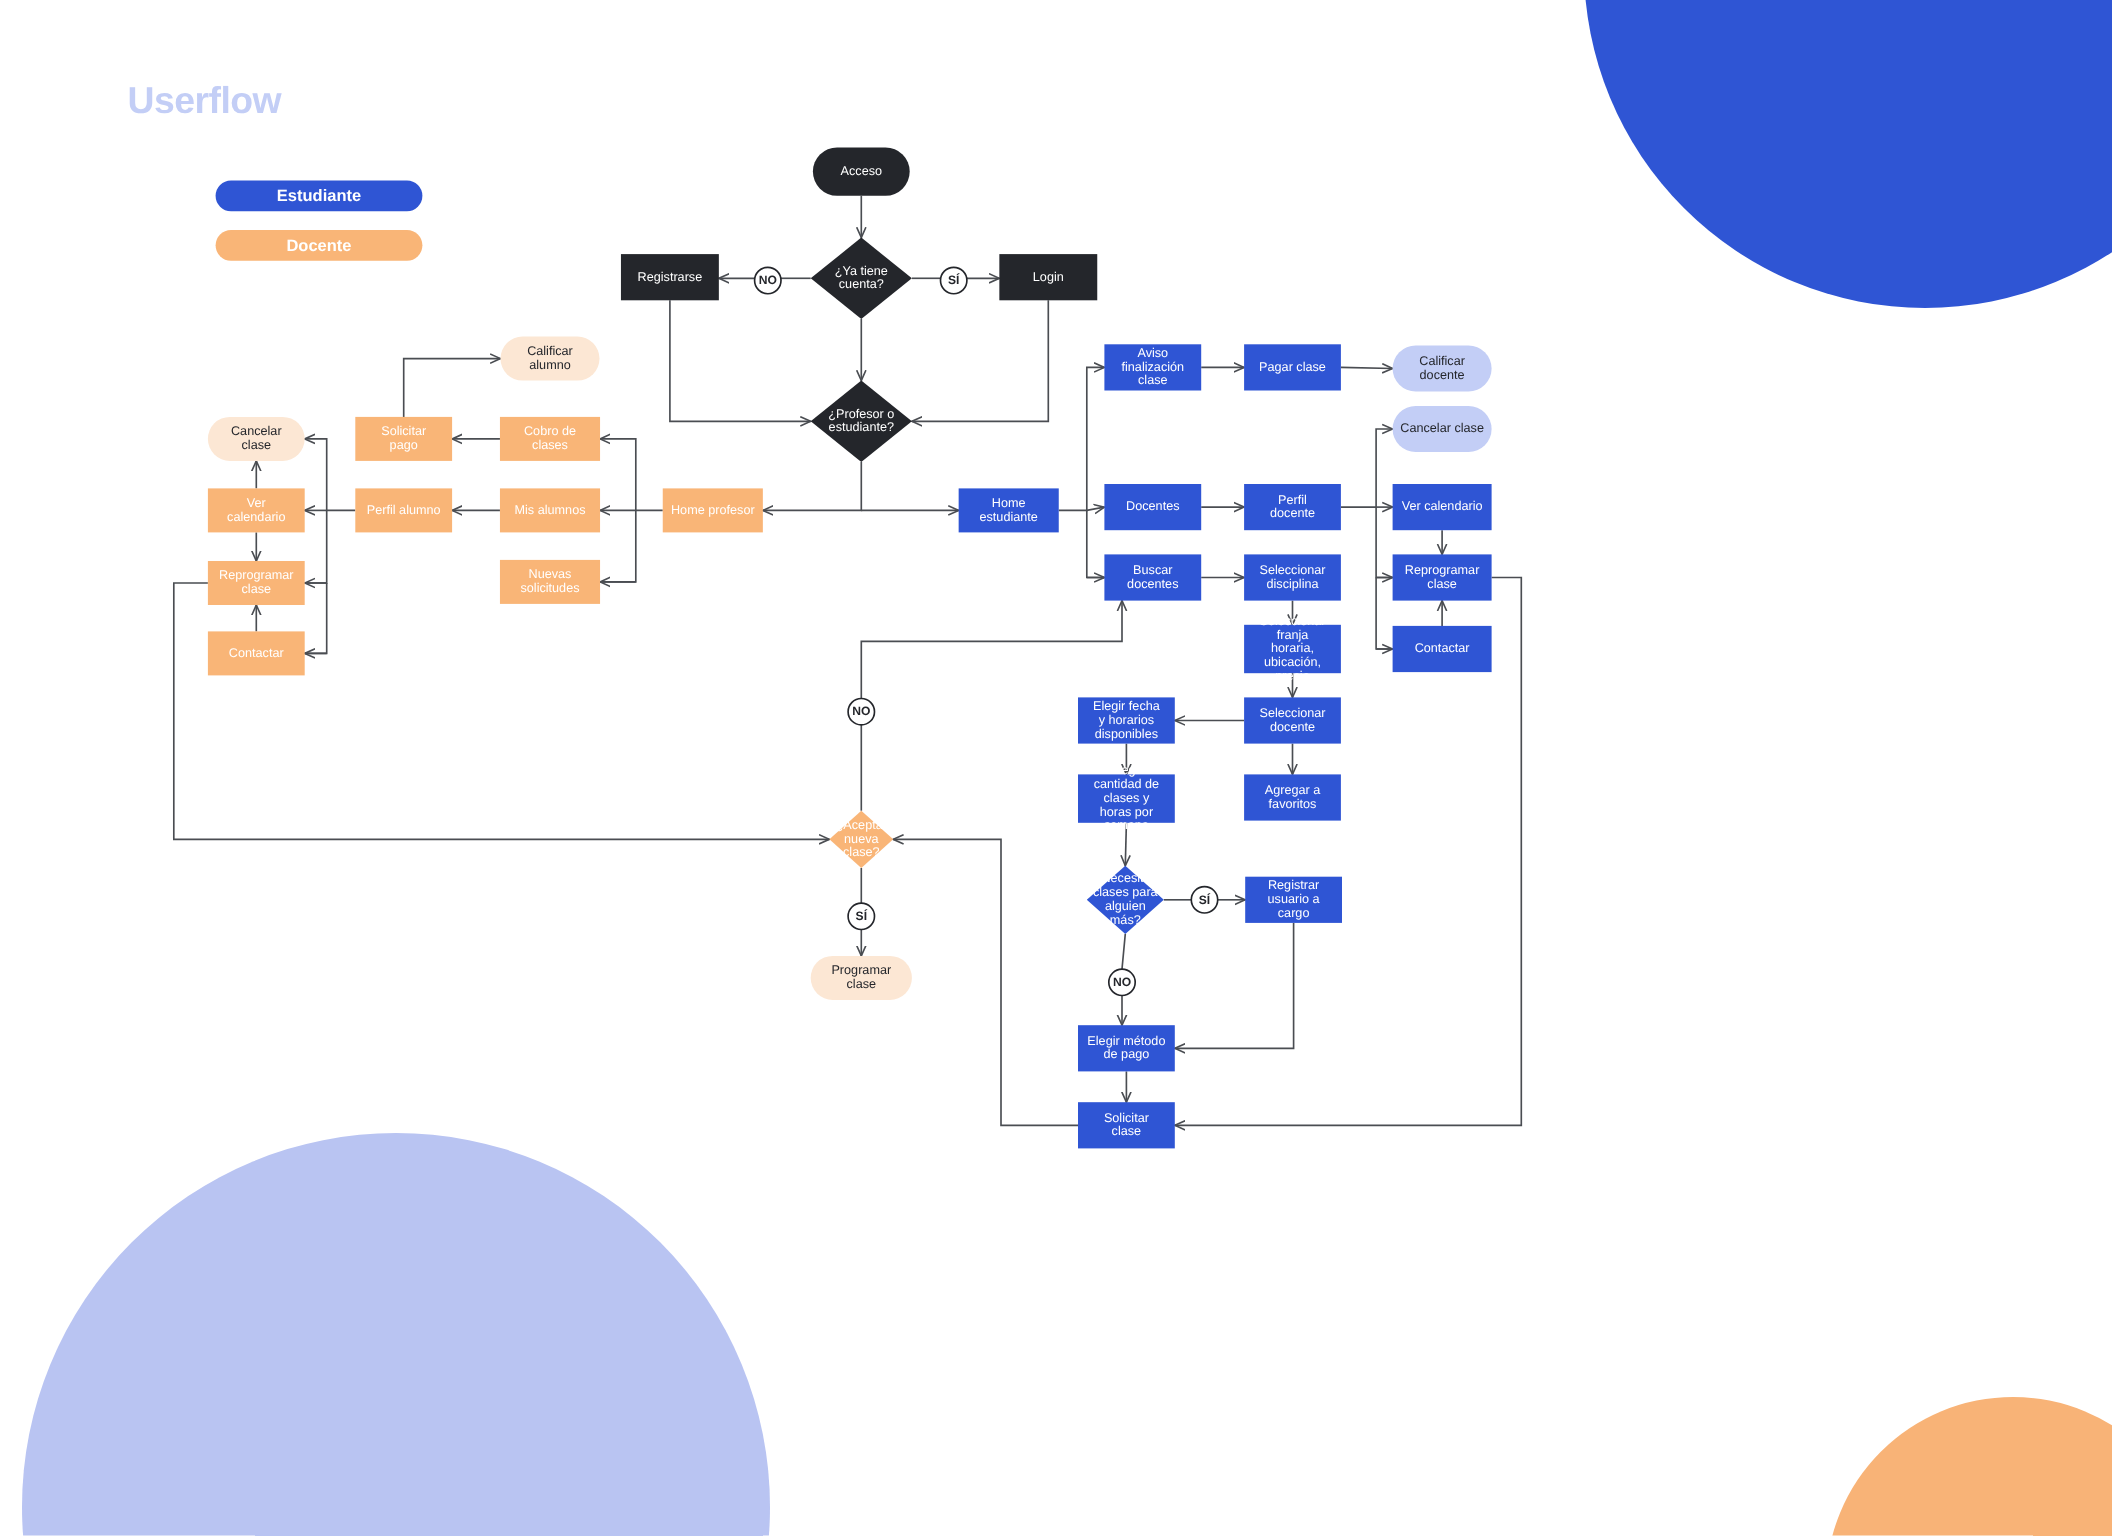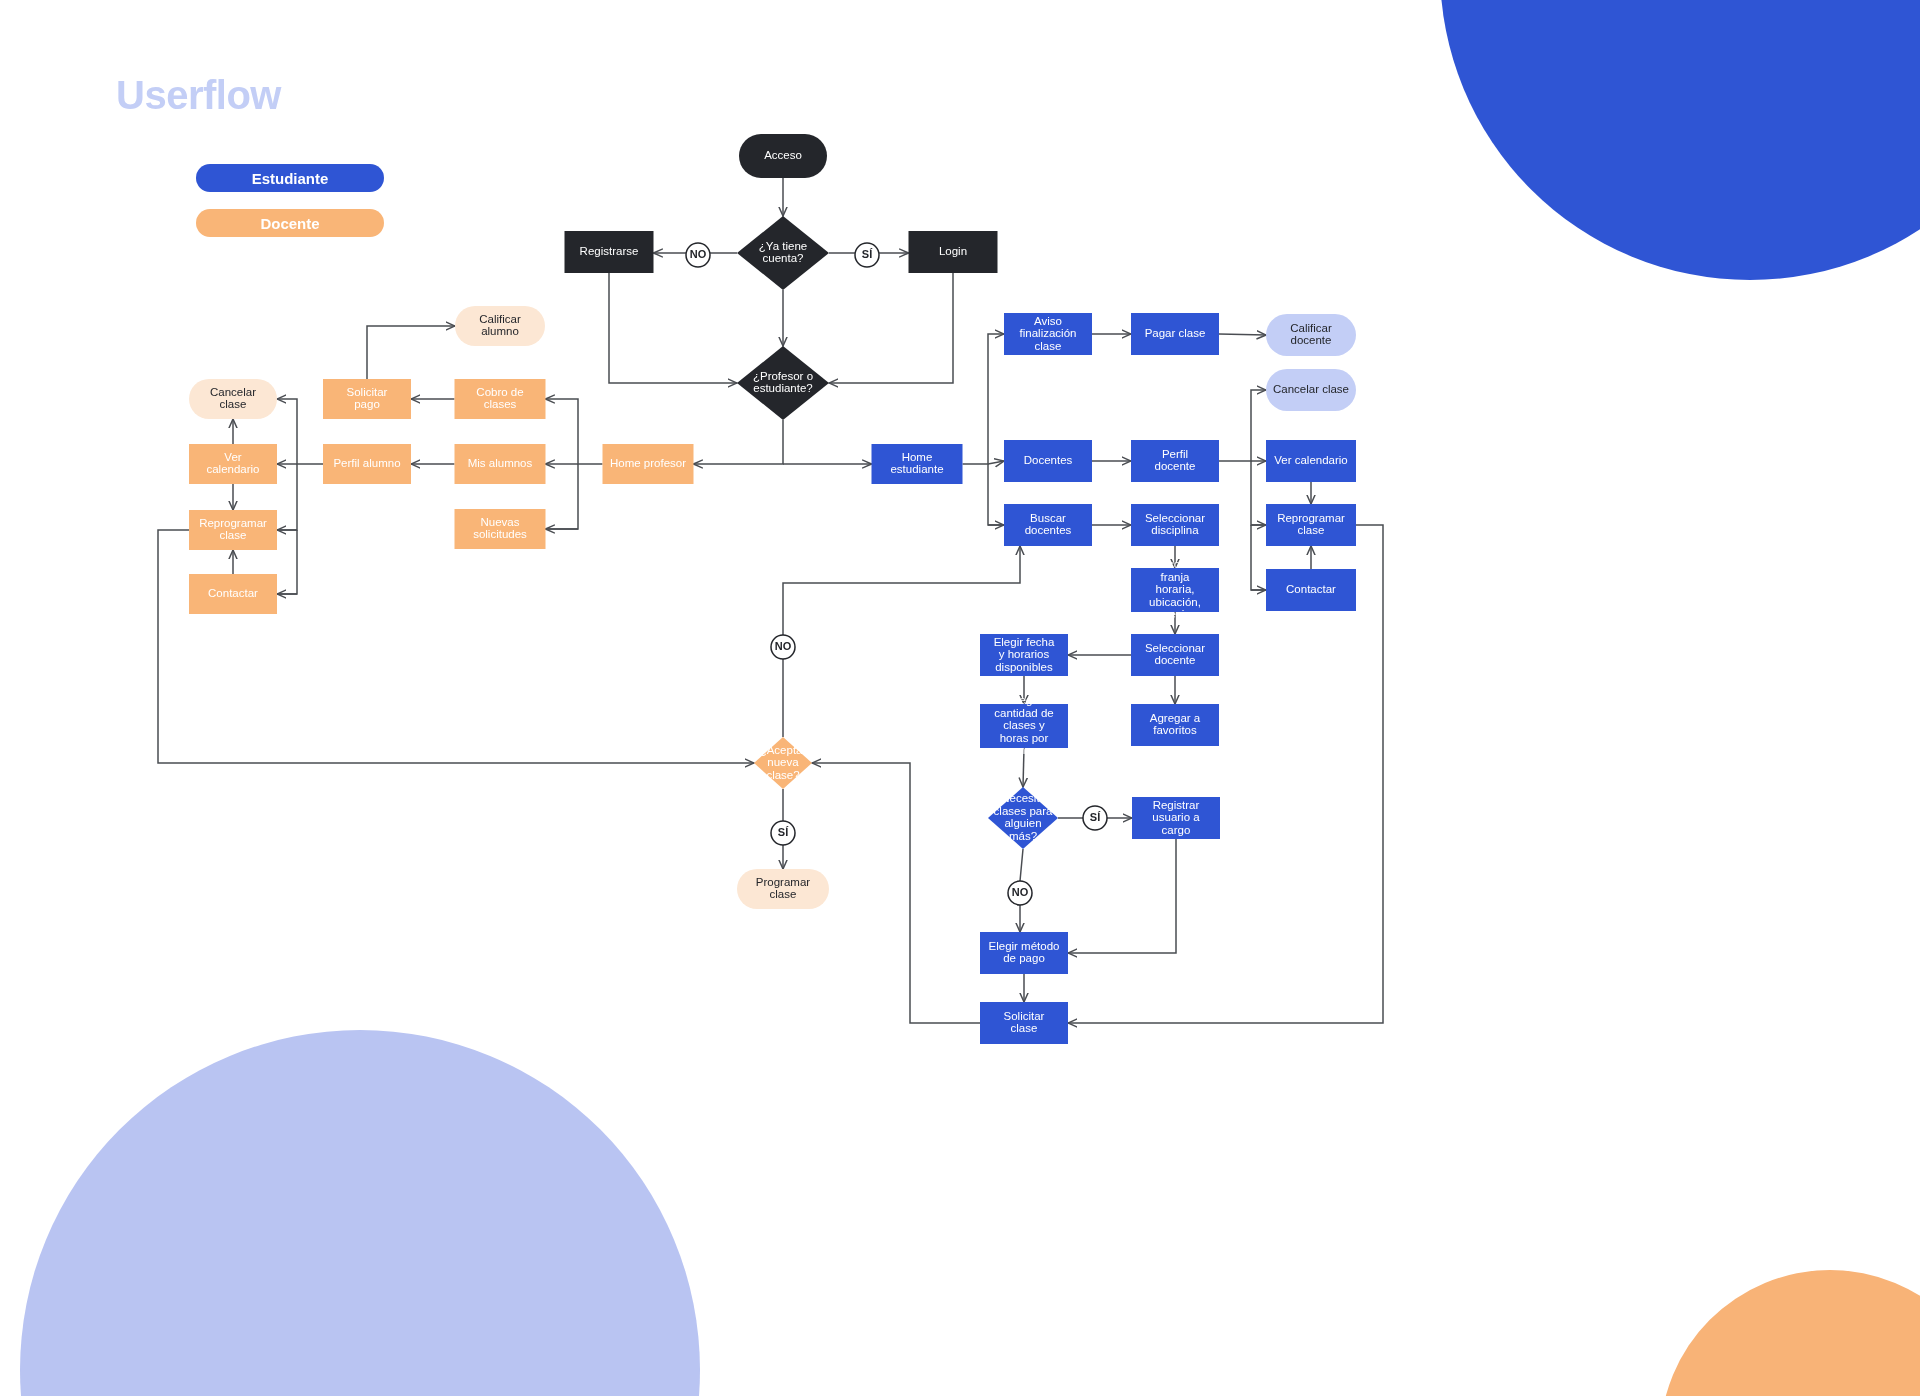--- a/index.html
+++ b/index.html
@@ -9,21 +9,21 @@
   
   .blob{position:absolute;border-radius:50%;}
   #blob-top-right{width:620px;height:620px;background:#2F55D4;
       right:-140px;top:-340px;}
   #blob-bottom-left{width:680px;height:680px;background:#B9C4F2;
       left:20px;top:1030px;}
   #blob-bottom-right{width:340px;height:340px;background:#F8B377;
       right:-80px;top:1270px;}
 
   
-  #page-title{position:absolute;left:116px;top:73px;font-size:40px;
+  #page-title{position:absolute;left:116px;top:73px;font-size:34px;
       font-weight:bold;color:#C3CEF6;letter-spacing:-0.5px;}
   .legend-pill{position:absolute;border-radius:22px;height:28px;
       width:188px;display:flex;align-items:center;justify-content:center;
       color:#ffffff;font-weight:bold;font-size:15px;}
   #legend-estudiante{left:196px;top:164px;background:#2F55D4;}
   #legend-docente{left:196px;top:209px;background:#F9B577;}
 
   
   #flow{position:absolute;left:0;top:0;width:1920px;height:1396px;}
   .nlabel{font-family:"Liberation Sans","DejaVu Sans",sans-serif;

